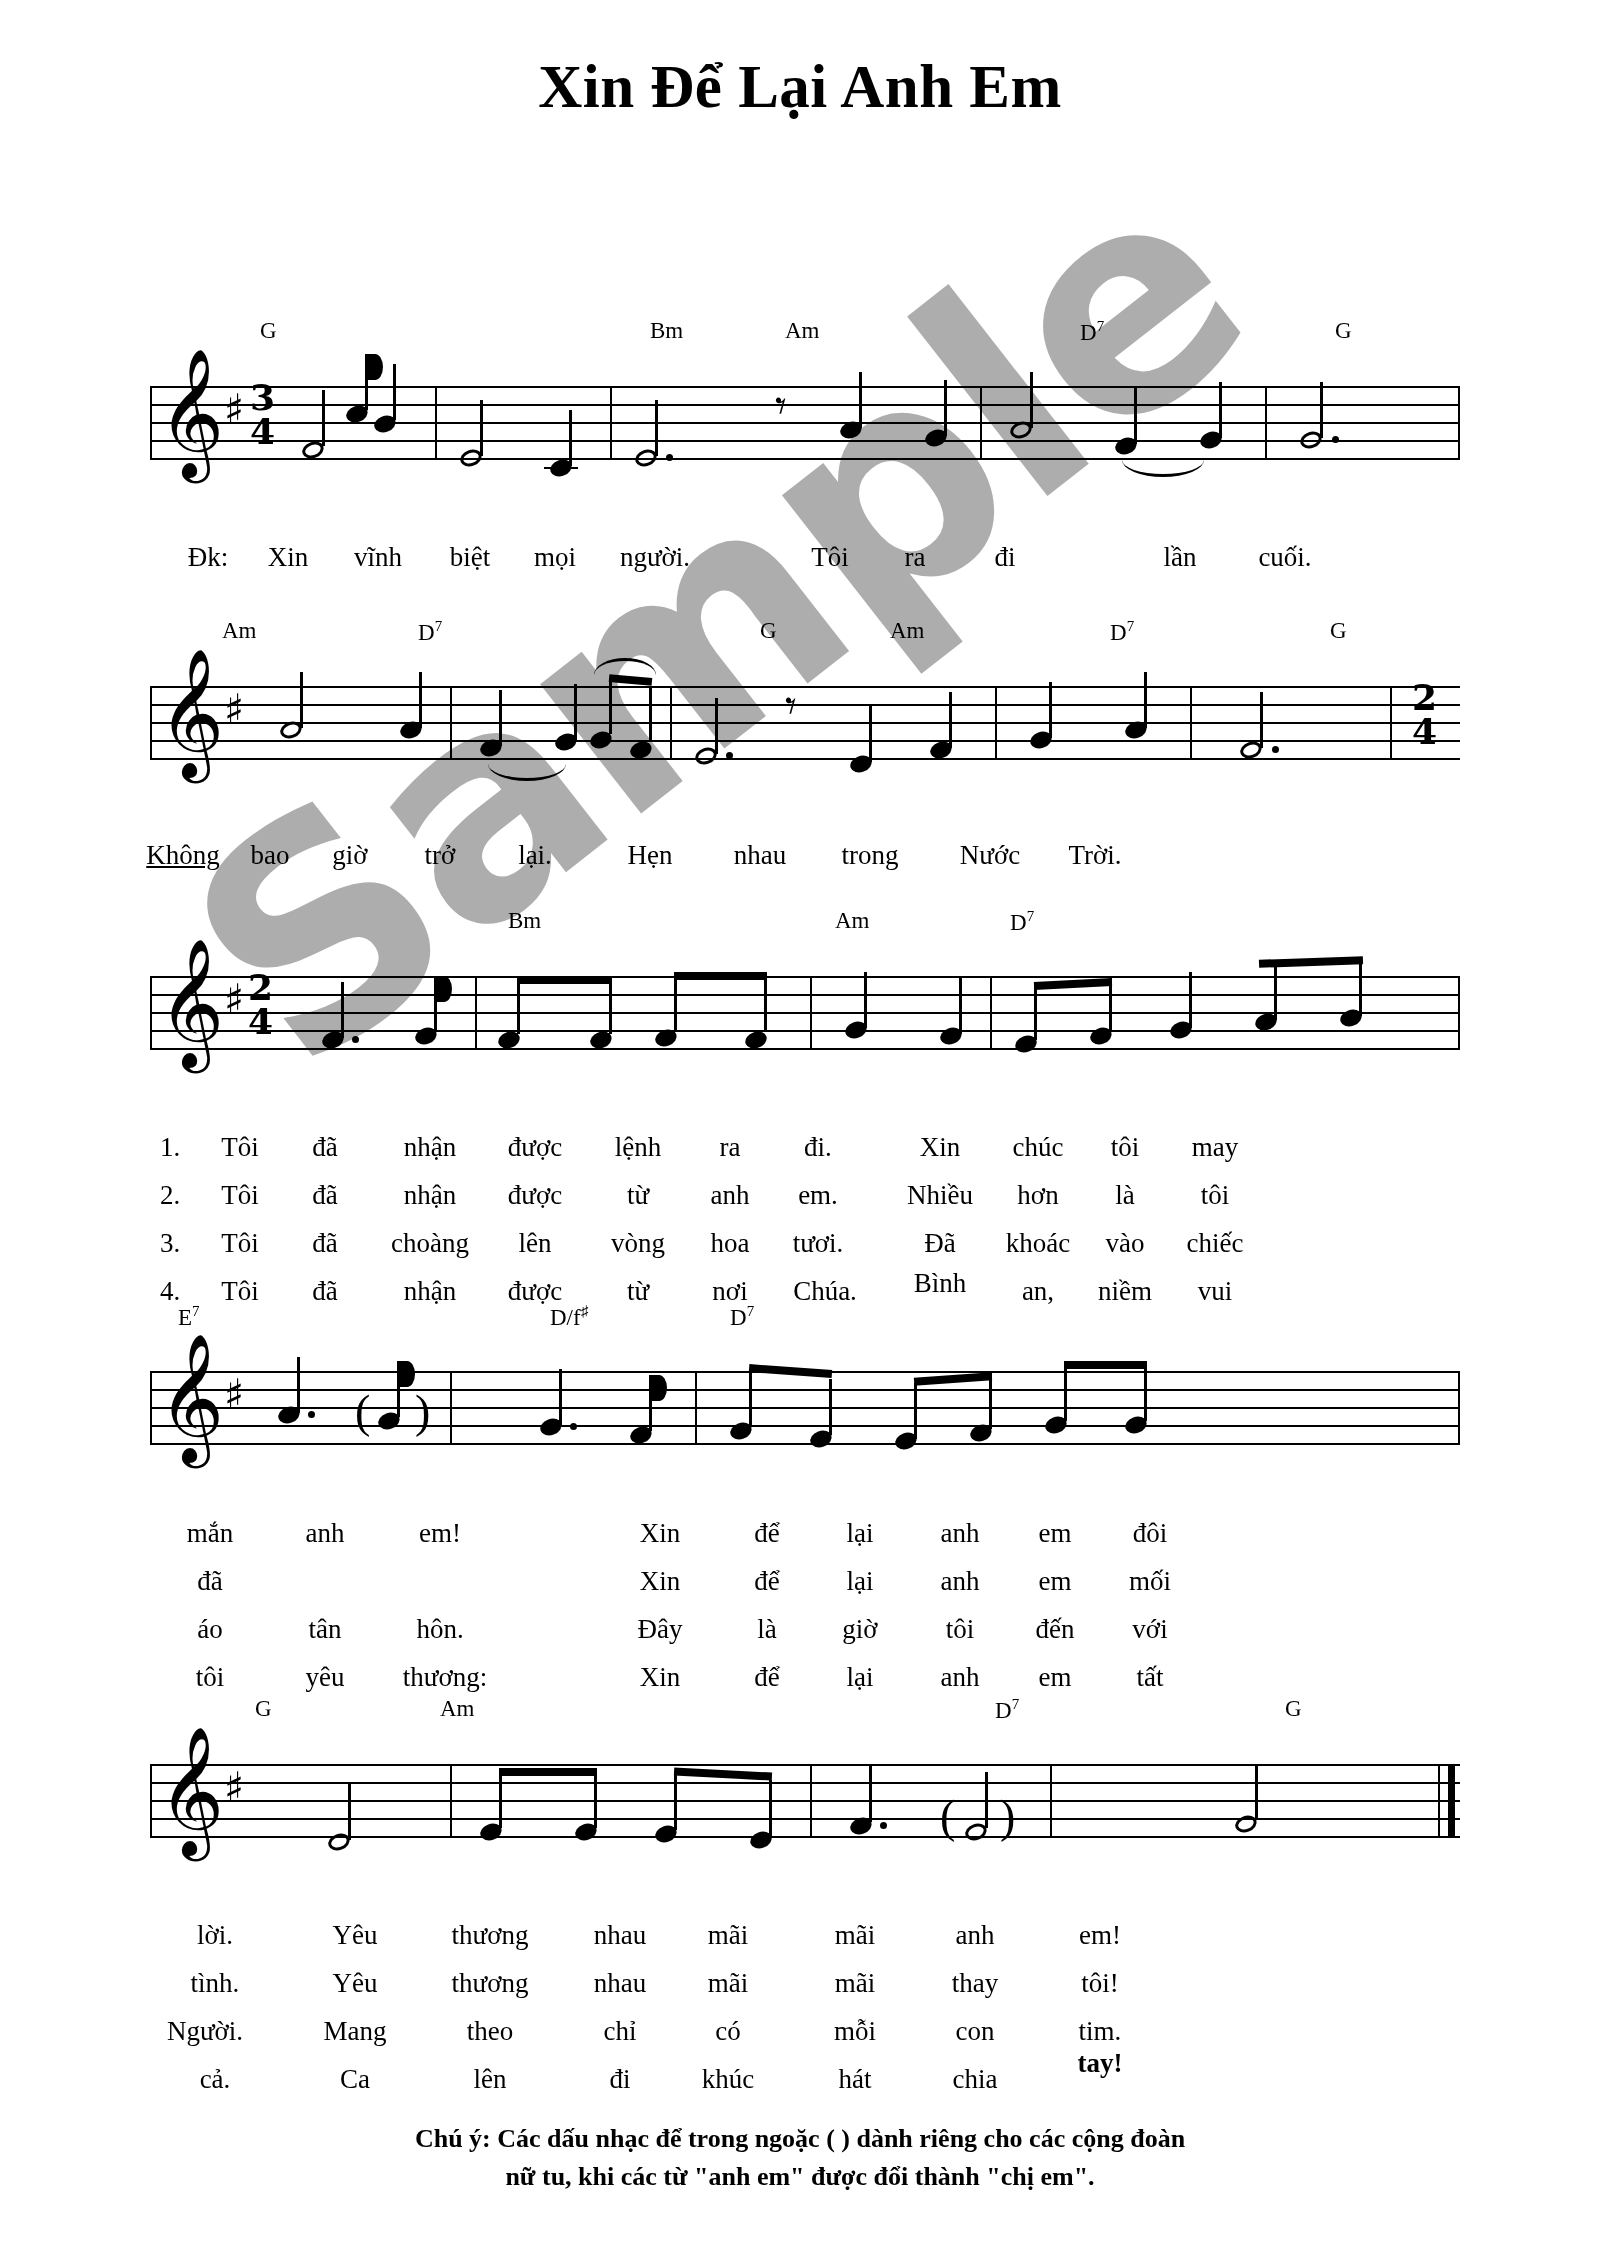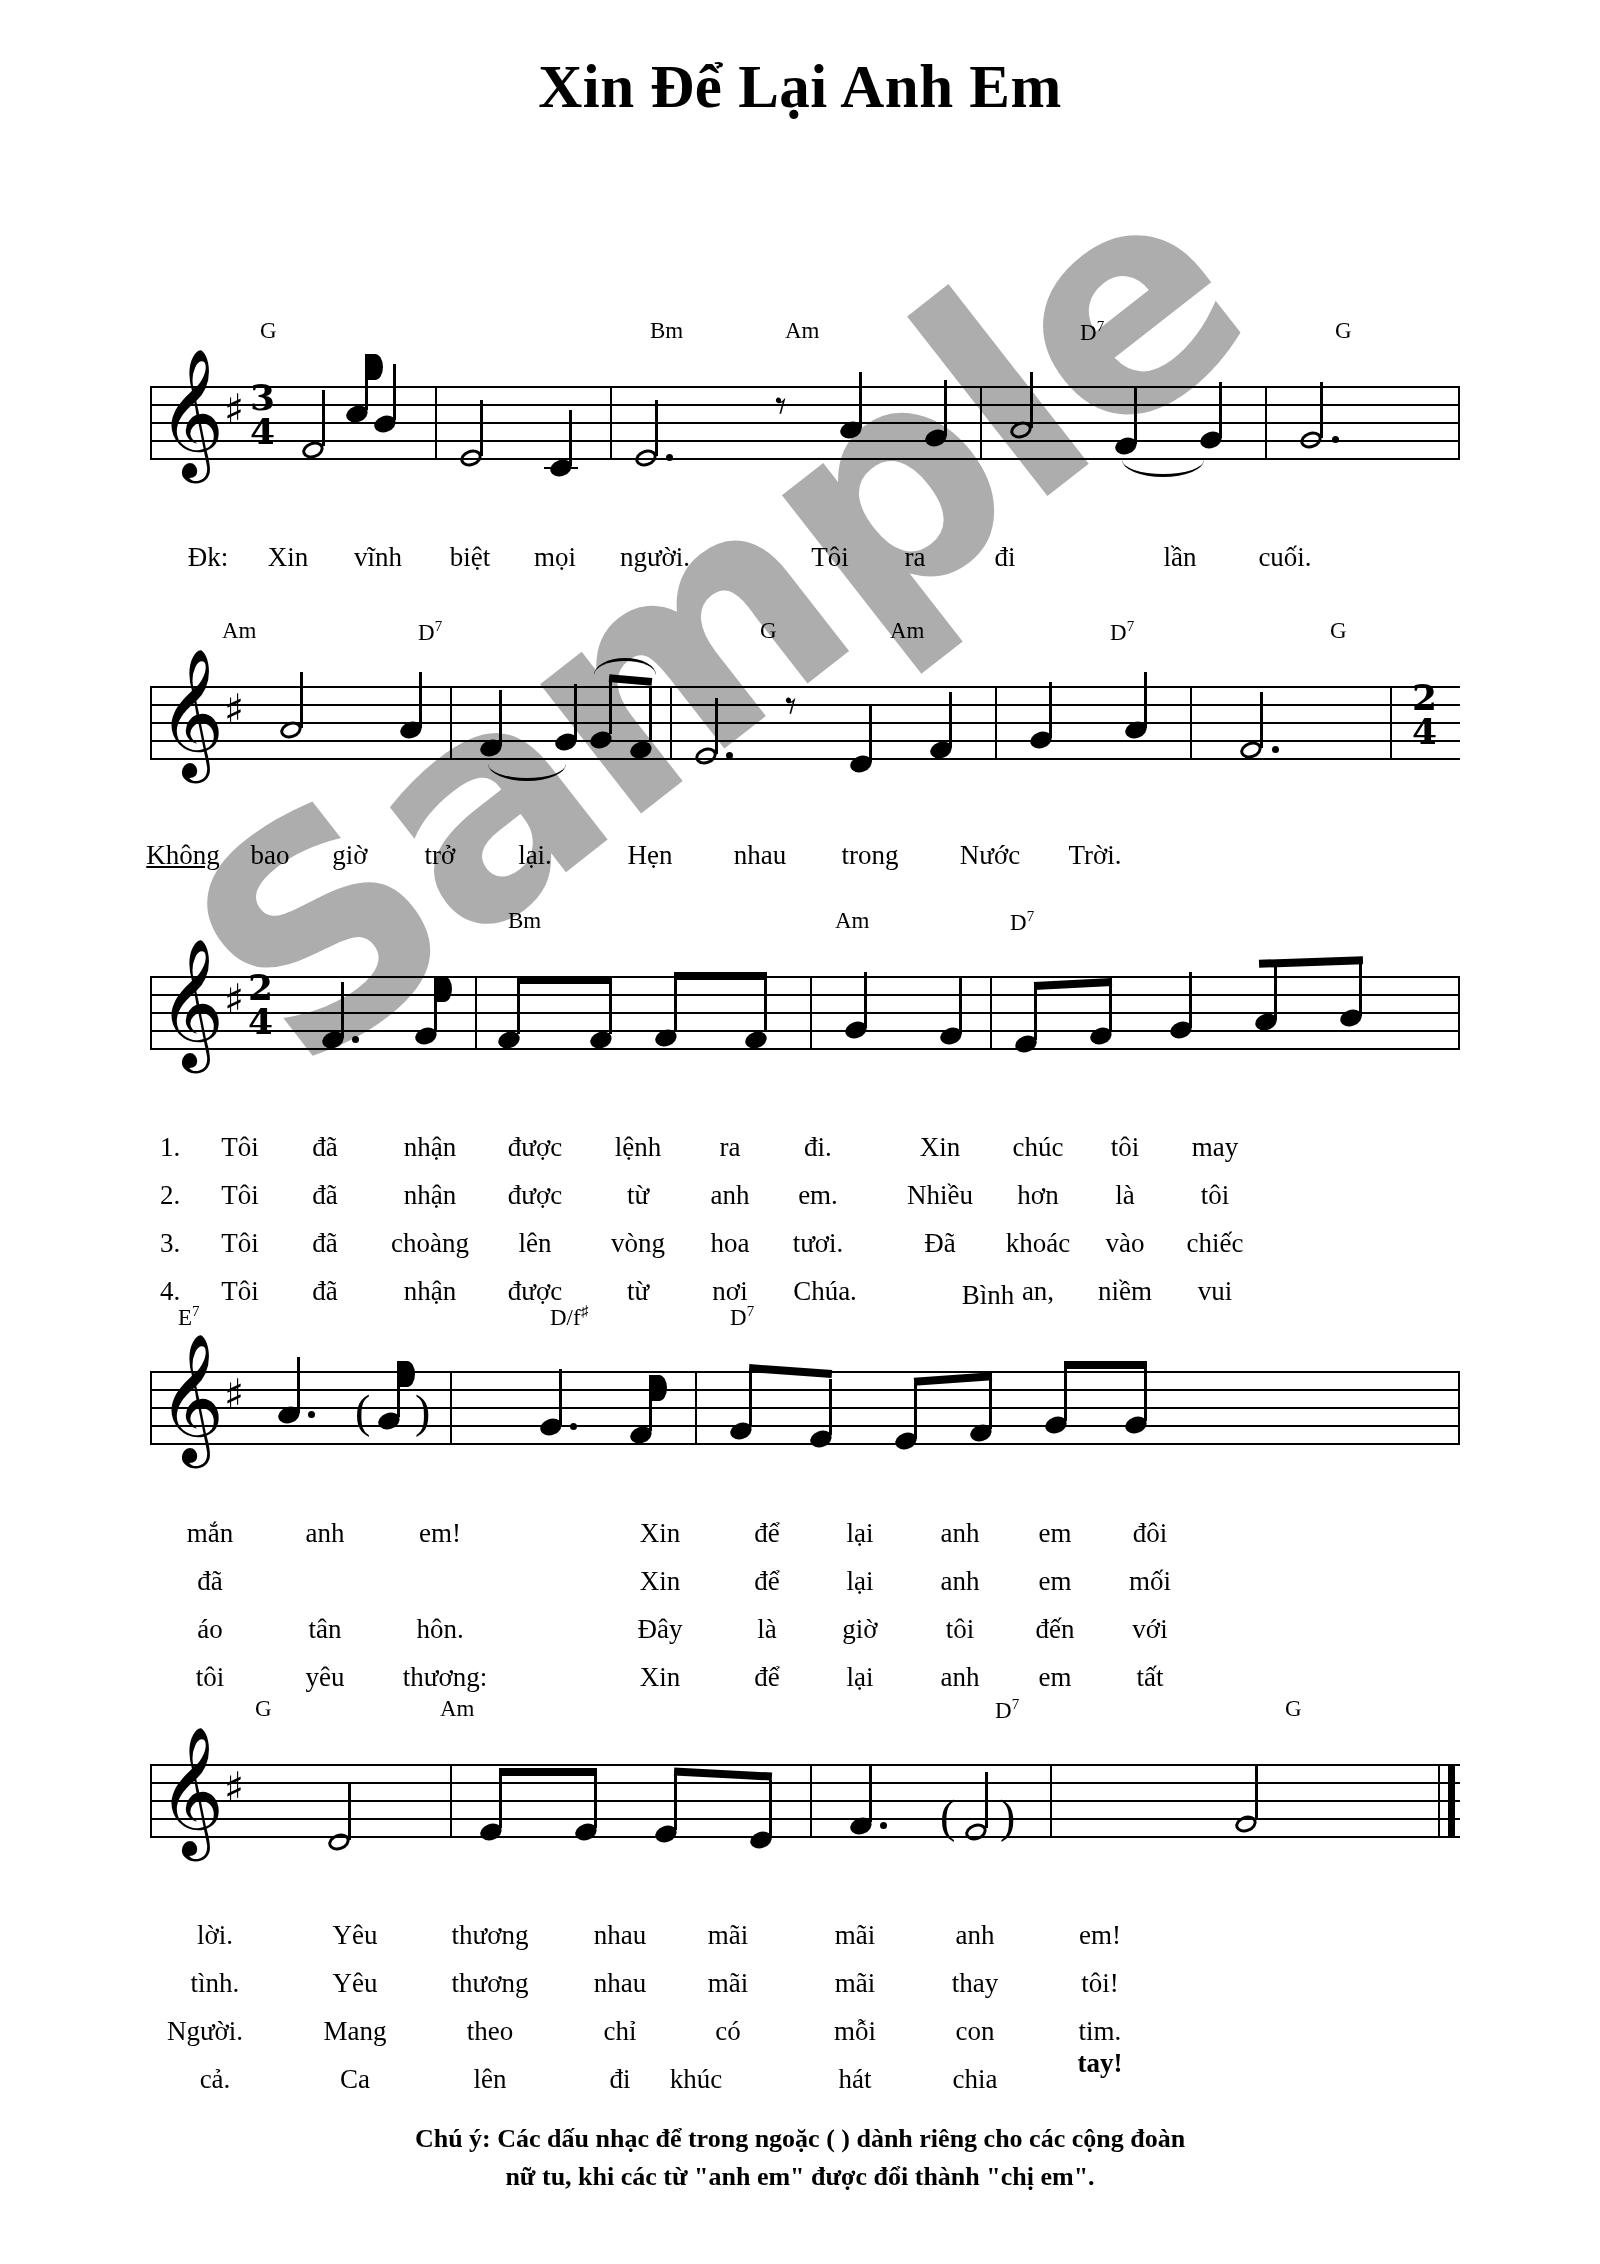--- a/index.html
+++ b/index.html
@@ -480,21 +480,21 @@
     <div class="lyric" style="left:1065px; top:96px;">chiếc</div>
 
     <div class="lyric left" style="left:10px; top:144px;">4.</div>
     <div class="lyric" style="left:90px; top:144px;">Tôi</div>
     <div class="lyric" style="left:175px; top:144px;">đã</div>
     <div class="lyric" style="left:280px; top:144px;">nhận</div>
     <div class="lyric" style="left:385px; top:144px;">được</div>
     <div class="lyric" style="left:488px; top:144px;">từ</div>
     <div class="lyric" style="left:580px; top:144px;">nơi</div>
     <div class="lyric" style="left:675px; top:144px;">Chúa.</div>
-    <div class="lyric" style="left:790px; top:148px;margin-left:48px;">Bình</div>
+    <div class="lyric" style="left:790px; top:136px;">Bình</div>
     <div class="lyric" style="left:888px; top:144px;">an,</div>
     <div class="lyric" style="left:975px; top:144px;">niềm</div>
     <div class="lyric" style="left:1065px; top:144px;">vui</div>
   </div>
 
   <div class="system" style="top:1345px;">
     <div class="staff">
       <div class="line l1"></div>
       <div class="line l2"></div>
       <div class="line l3"></div>
@@ -662,21 +662,21 @@
     <div class="lyric" style="left:470px; top:96px;">chỉ</div>
     <div class="lyric" style="left:578px; top:96px;">có</div>
     <div class="lyric" style="left:705px; top:96px;">mỗi</div>
     <div class="lyric" style="left:825px; top:96px;">con</div>
     <div class="lyric" style="left:950px; top:96px;">tim.</div>
 
     <div class="lyric" style="left:65px; top:144px;">cả.</div>
     <div class="lyric" style="left:205px; top:144px;">Ca</div>
     <div class="lyric" style="left:340px; top:144px;">lên</div>
     <div class="lyric" style="left:470px; top:144px;">đi</div>
-    <div class="lyric" style="left:546px; top:144px;">khúc</div>
+    <div class="lyric" style="left:578px; top:144px;">khúc</div>
     <div class="lyric" style="left:705px; top:144px;">hát</div>
     <div class="lyric" style="left:825px; top:144px;">chia</div>
     <div class="lyric" style="left:950px; top:128px;font-weight:bold;">tay!</div>
   </div>
 
   <div class="footnote" style="top:2120px;">Chú ý: Các dấu nhạc để trong ngoặc ( ) dành riêng cho các cộng đoàn</div>
   <div class="footnote" style="top:2158px;">nữ tu,  khi các từ "anh em" được đổi thành "chị em".</div>
 
   <div class="watermark">
     <div class="wm-text">Sample</div>

